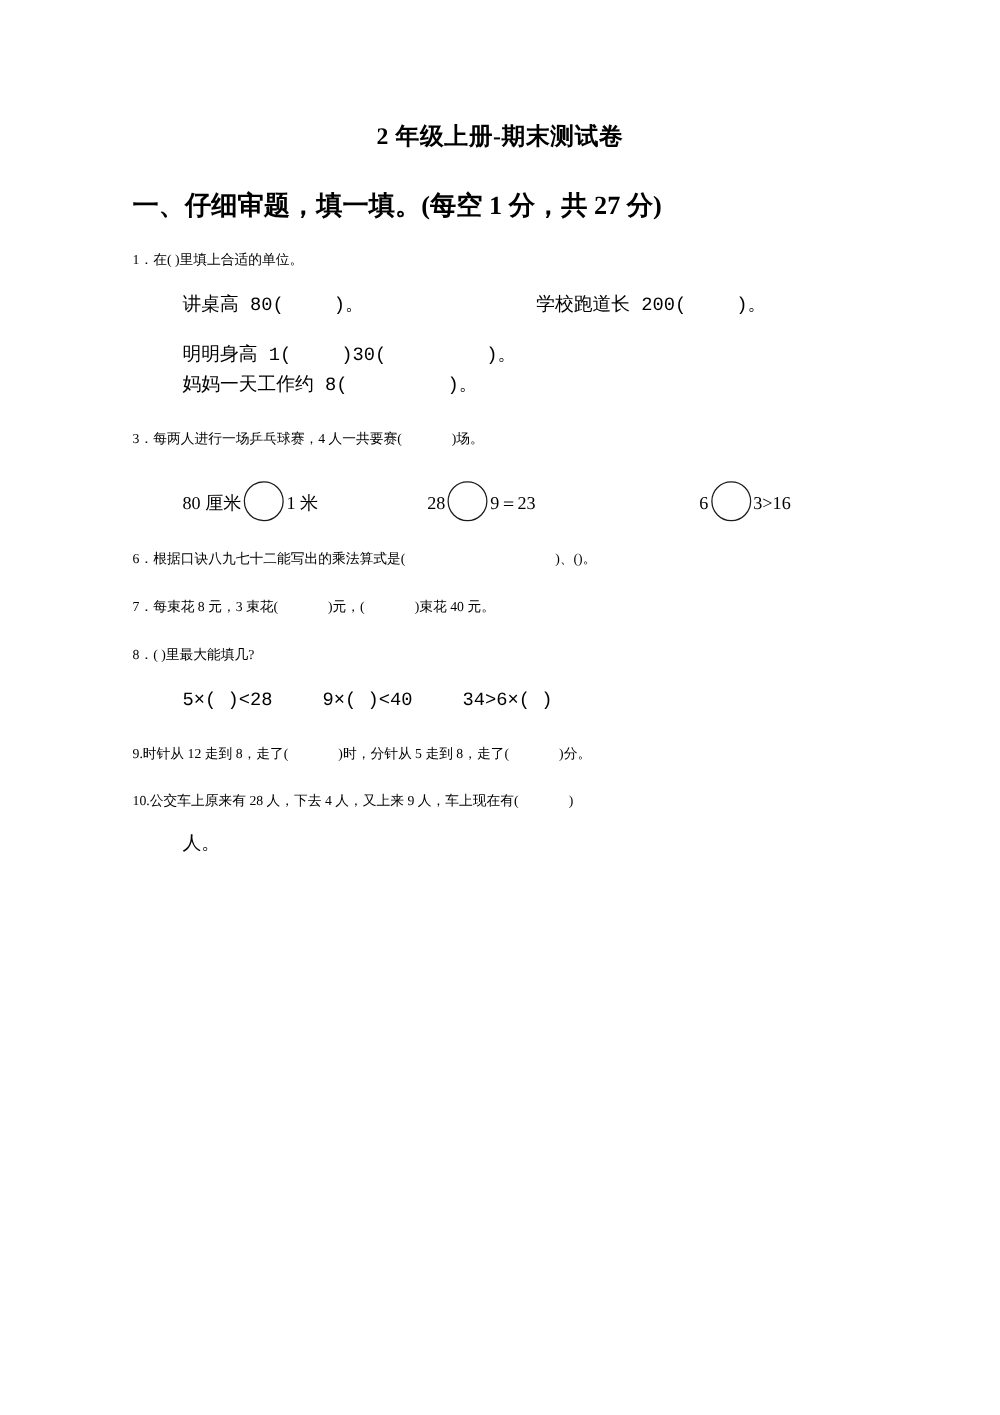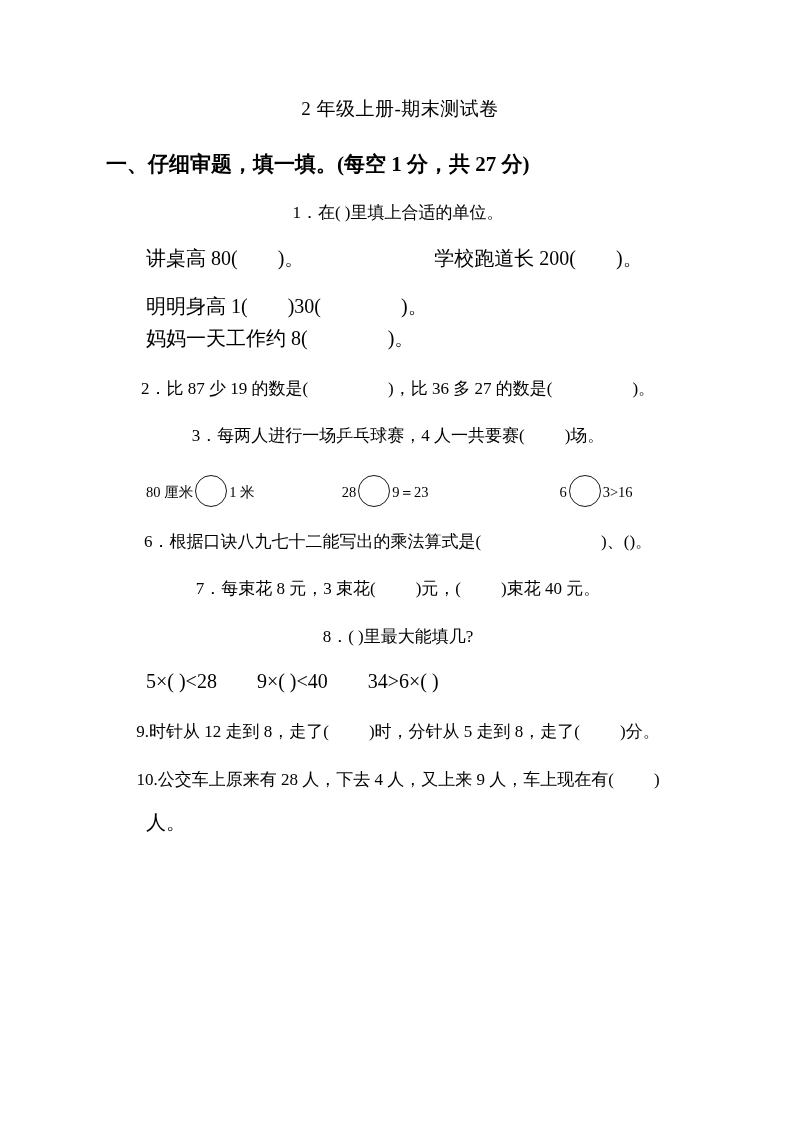--- a/index.html
+++ b/index.html
@@ -18,42 +18,42 @@
   .page {
     position: relative;
     width: 800px;
     height: 1132px;
     box-sizing: border-box;
     padding: 0 110px;
   }
   .doc-title {
     text-align: center;
     font-size: 19px;
-    font-weight: normal;
+    font-weight: bold;
     margin-top: 96px;
     letter-spacing: 0.5px;
   }
   .section-head {
     font-size: 21px;
     font-weight: bold;
     margin-top: 28px;
     margin-left: -4px;
   }
   .q {
-    font-size: 17px;
+    font-size: 11px;
     margin-top: 22px;
     line-height: 1.5;
     margin-left: -4px;
-    text-align: center;
   }
   .sub {
-    font-size: 20px;
+    font-size: 15px;
     margin-top: 16px;
     margin-left: 36px;
     line-height: 1.6;
+    font-family: Liberation Mono, monospace;
   }
   .gap-sm { display: inline-block; width: 40px; }
   .gap-md { display: inline-block; width: 80px; }
   .gap-lg { display: inline-block; width: 120px; }
 
   
   .circ {
     display: inline-block;
     width: 30px;
     height: 30px;
@@ -102,23 +102,20 @@
     <span class="nowrap"><span>讲桌高 80(</span><span class="gap-sm"></span><span>)。</span></span>
     <span class="gap-lg"></span>
     <span class="nowrap"><span>学校跑道长 200(</span><span class="gap-sm"></span><span>)。</span></span>
   </div>
   <div class="sub">
     <span class="nowrap"><span>明明身高 1(</span><span class="gap-sm"></span><span>)30(</span><span class="gap-md"></span><span>)。</span></span>
     <span class="gap-sm"></span>
     <span class="nowrap"><span>妈妈一天工作约 8(</span><span class="gap-md"></span><span>)。</span></span>
   </div>
 
-  <div class="q">
-    <span>2．</span><span>比 87 少 19 的数是(</span><span class="gap-md"></span><span>)，比 36 多 27 的数是(</span><span class="gap-md"></span><span>)。</span>
-  </div>
 
   <div class="q">
     <span>3．</span><span>每两人进行一场乒乓球赛，4 人一共要赛(</span><span class="gap-sm"></span><span>)场。</span>
   </div>
 
 
   <div class="row-circ">
     <span class="item"><span>80 厘米</span><span class="circ"></span><span>1 米</span></span>
     <span class="gap-md"></span>
     <span class="item"><span>28</span><span class="circ"></span><span>9＝23</span></span>

